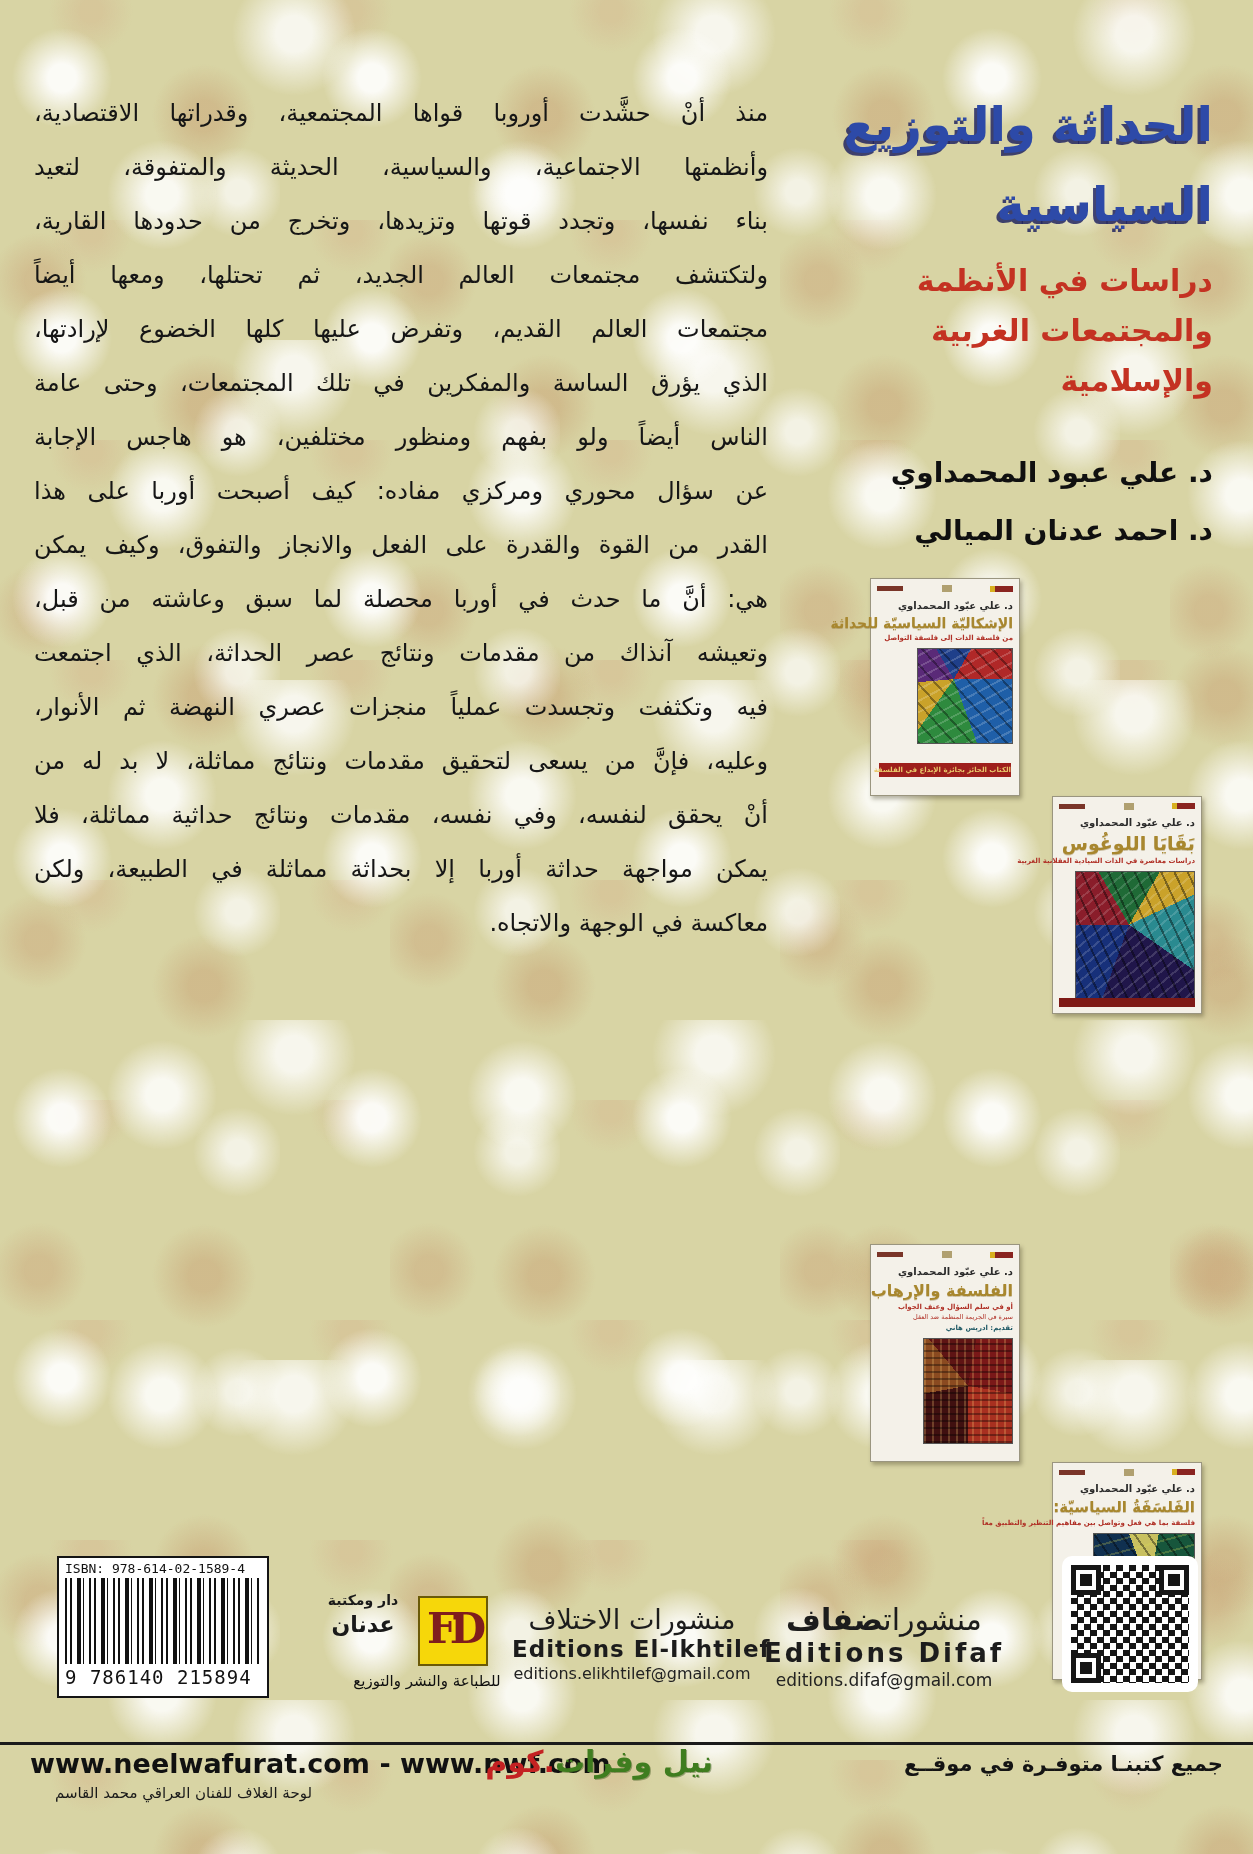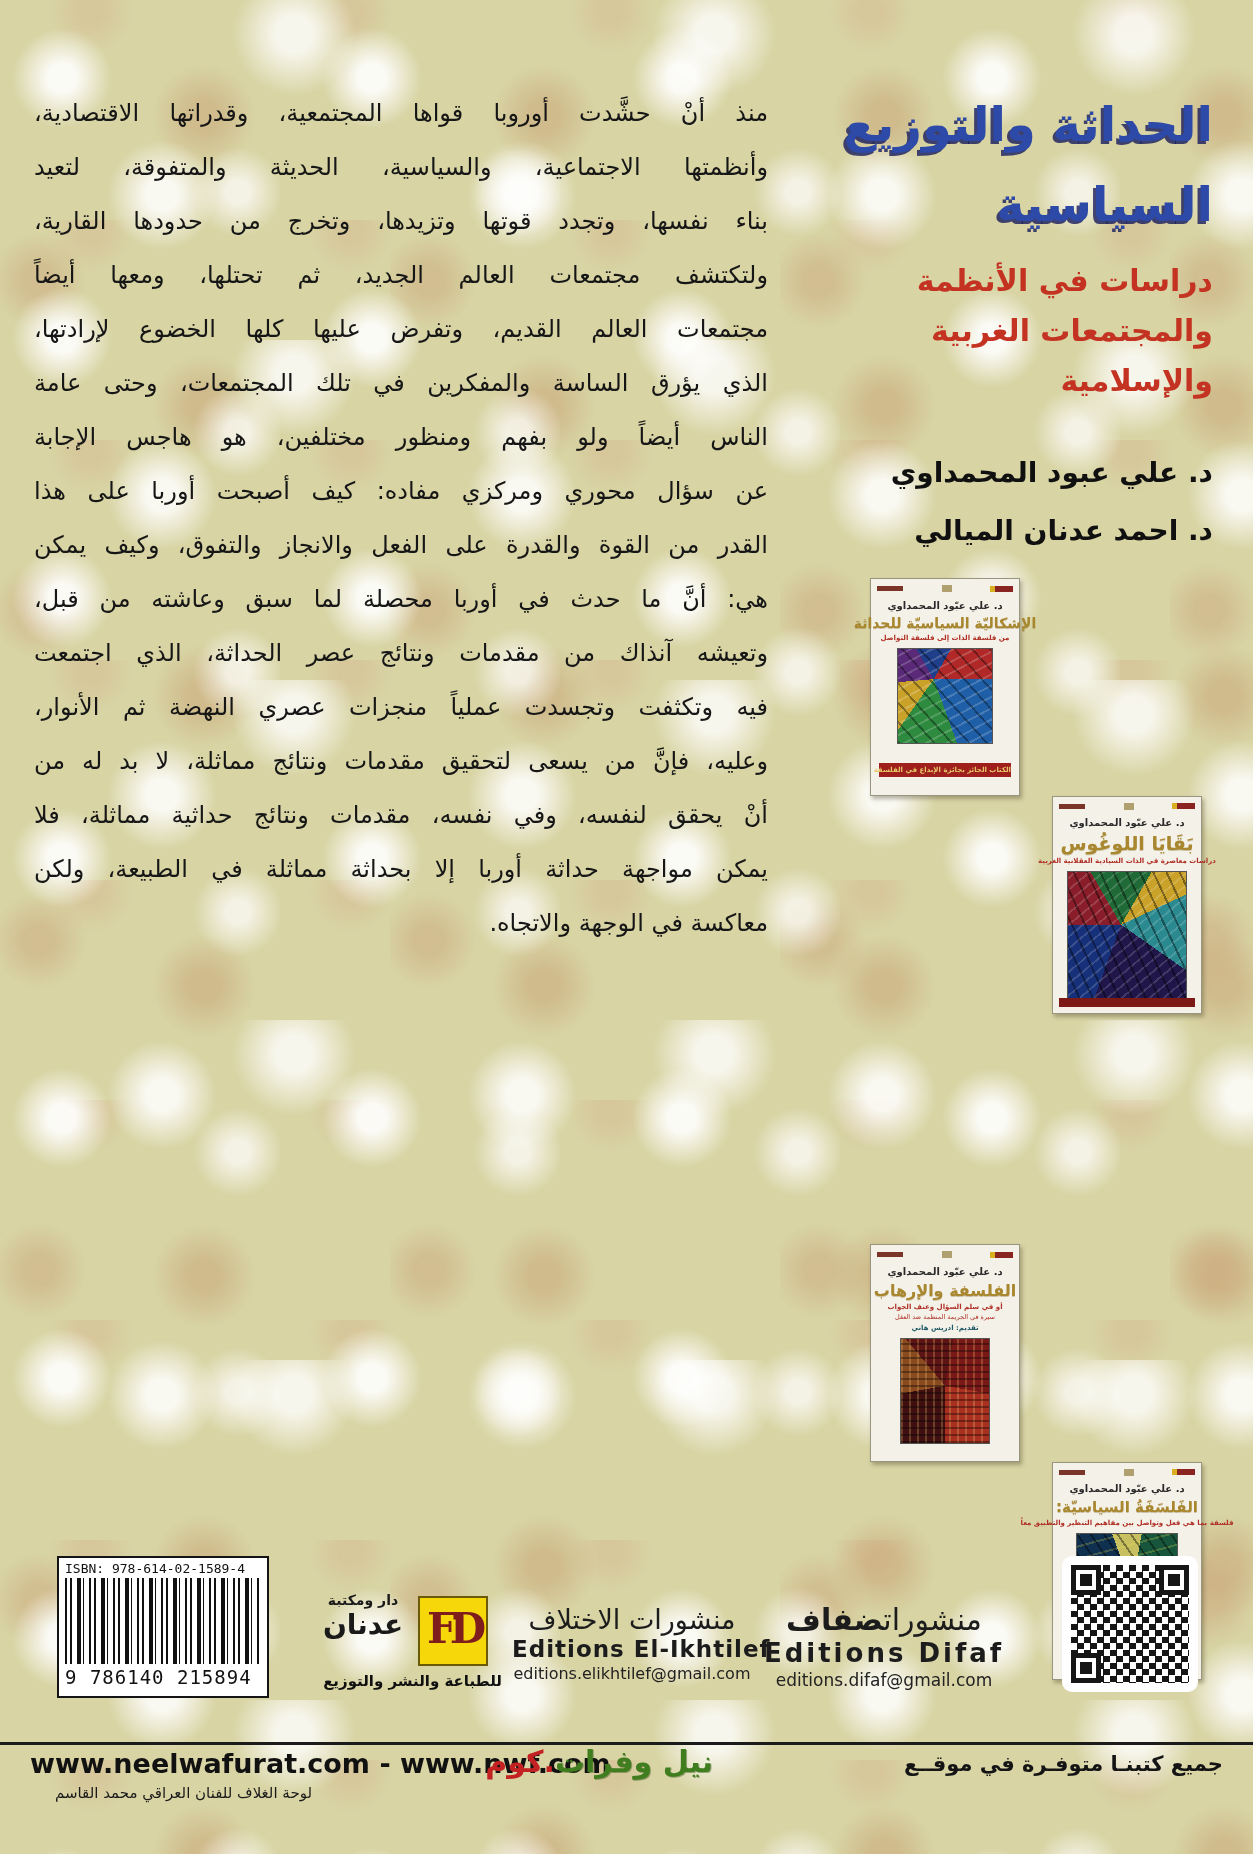--- a/index.html
+++ b/index.html
@@ -29,21 +29,21 @@
   
   .titleblock{right:40px;top:84px;width:400px;text-align:right;direction:rtl;}
   .btitle-main{font-size:48px;font-weight:bold;color:#2d4aa8;line-height:80px;
     text-shadow:-3px 3px 0 rgba(23,26,92,.8);}
   .bsubtitle{font-size:30px;font-weight:bold;color:#c43222;line-height:50px;margin-top:12px;}
   .bauthors{font-size:28px;font-weight:bold;color:#101010;line-height:58px;margin-top:38px;}
 
   
   .book{width:150px;height:218px;background:#f4f1e9;border:1px solid #9a957f;
     box-shadow:2px 3px 4px rgba(60,55,30,.35);display:flex;flex-direction:column;
-    align-items:center;padding:5px 6px 8px;box-sizing:border-box;direction:rtl;position:relative;}
+    padding:5px 6px 8px;box-sizing:border-box;direction:rtl;position:relative;}
   .bmarks{width:100%;height:9px;display:flex;justify-content:space-between;align-items:center;}
   .bmarks .m1{width:18px;height:6px;background:#8a2420;border-left:5px solid #d8b020;}
   .bmarks .m2{width:10px;height:7px;background:#b0a070;}
   .bmarks .m3{width:26px;height:5px;background:#7a3528;}
   .bk-author{font-size:10px;font-weight:bold;color:#2a2a2a;margin-top:7px;white-space:nowrap;}
   .bk-title{font-weight:bold;color:#a8872e;margin-top:4px;white-space:nowrap;
     text-shadow:0 1px 0 rgba(120,90,20,.3);}
   .t1{font-size:14px;}
   .t2{font-size:19px;}
   .t3{font-size:16px;}
@@ -85,25 +85,25 @@
     box-sizing:border-box;padding:3px 6px;text-align:left;}
   .isbnlabel{font-family:"DejaVu Sans Mono",monospace;font-size:13px;color:#111;white-space:nowrap;}
   .bars{height:86px;margin-top:2px;background:repeating-linear-gradient(90deg,
     #111 0 2px,#fff 2px 5px,#111 5px 7px,#fff 7px 12px,#111 12px 16px,#fff 16px 18px,
     #111 18px 19px,#fff 19px 24px);}
   .isbndigits{font-family:"DejaVu Sans Mono",monospace;font-size:19px;color:#111;
     letter-spacing:1px;margin-top:2px;white-space:nowrap;}
 
   .adnan-call{left:316px;top:1592px;width:94px;text-align:center;color:#1a1a1a;direction:rtl;}
   .adnan-l1{font-size:14px;font-weight:bold;}
-  .adnan-l2{font-size:28px;font-weight:bold;line-height:34px;}
+  .adnan-l2{font-size:22px;font-weight:bold;line-height:34px;}
   .adnan-mono{left:418px;top:1596px;width:70px;height:70px;background:#f6d70a;
     border:2px solid #6b5a08;box-sizing:border-box;text-align:center;line-height:62px;
     font-size:42px;font-weight:bold;color:#7f1d1d;font-family:"DejaVu Serif",serif;letter-spacing:-7px;}
-  .adnan-cap{left:352px;top:1672px;width:150px;text-align:center;font-size:15px;font-weight:bold;
+  .adnan-cap{left:352px;top:1672px;width:150px;text-align:center;font-size:15px;font-weight:normal;
     color:#101010;direction:rtl;white-space:nowrap;}
 
   .pub{text-align:center;color:#1c1c1c;}
   .pub-ar{font-size:27px;white-space:nowrap;}
   .pub-latin{font-size:23px;font-weight:bold;letter-spacing:1px;white-space:nowrap;margin-top:1px;}
   .pub-mail{font-size:16px;margin-top:2px;white-space:nowrap;color:#222;}
   .elikhtilef{left:512px;top:1604px;width:240px;}
   .difaf{left:760px;top:1602px;width:248px;}
   .difaf .pub-ar{font-size:30px;}
   .difaf .pub-latin{font-size:26px;letter-spacing:3px;}

